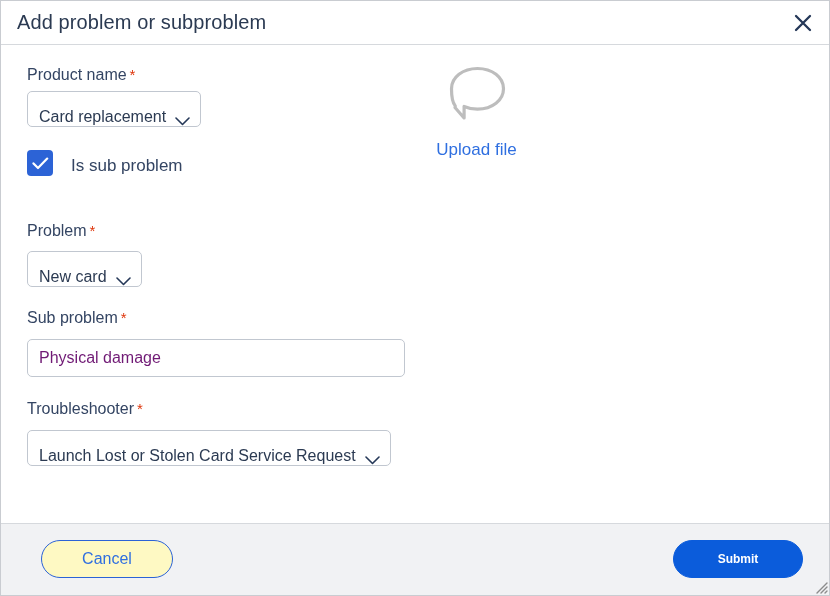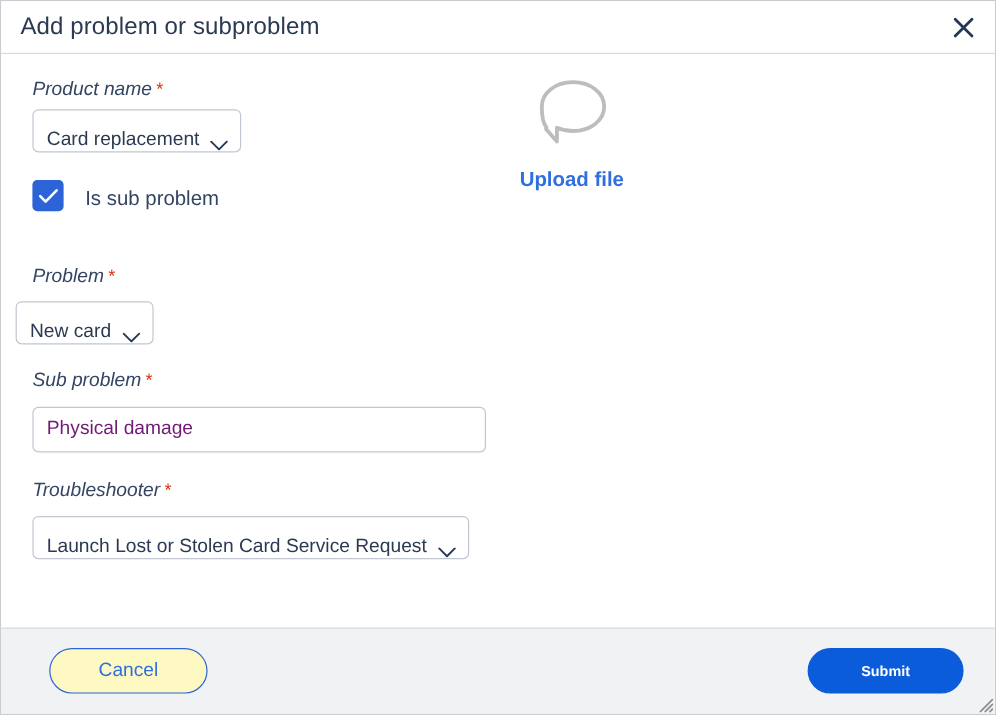--- a/index.html
+++ b/index.html
@@ -64,21 +64,20 @@
     width: 828px;
     height: 477px;
     background: #ffffff;
   }
 
   .field-label {
     position: absolute;
     font-size: 16px;
     color: #344563;
     white-space: nowrap;
-    font-style: italic;
   }
   .req {
     color: #de350b;
     font-size: 15px;
     margin-left: 3px;
   }
 
   .select-box {
     position: absolute;
     box-sizing: border-box;
@@ -158,21 +157,20 @@
     display: flex;
     justify-content: center;
   }
   .upload-link {
     display: inline-block;
     margin-top: 16px;
     font-size: 17px;
     color: #2f6fe0;
     cursor: pointer;
     text-decoration: none;
-    font-weight: bold;
   }
 
   
   .dlg-footer {
     position: absolute;
     left: 0;
     top: 522px;
     width: 828px;
     height: 72px;
     box-sizing: border-box;
@@ -254,21 +252,21 @@
         <svg width="17" height="13" viewBox="0 0 17 13" aria-hidden="true">
           <path d="M1.5 6.4 L6 11 L15.2 1.6" stroke="#ffffff" stroke-width="2.2" fill="none" stroke-linecap="round" stroke-linejoin="round"></path>
         </svg>
       </span>
       <span class="checkbox-label">Is sub problem</span>
     </div>
 
     <div class="field-label" style="left:26px; top:176px;">
       <span>Problem</span><span class="req">*</span>
     </div>
-    <div class="select-box" style="left:12px; top:205px;">
+    <div class="select-box" style="left:26px; top:205px;">
       <span>New card</span>
       <span class="caret">
         <svg width="15" height="9" viewBox="0 0 15 9" aria-hidden="true">
           <path d="M1 1 L7.5 7.5 L14 1" stroke="#253858" stroke-width="1.6" fill="none" stroke-linecap="round" stroke-linejoin="round"></path>
         </svg>
       </span>
     </div>
 
     <div class="field-label" style="left:26px; top:263px;">
       <span>Sub problem</span><span class="req">*</span>

